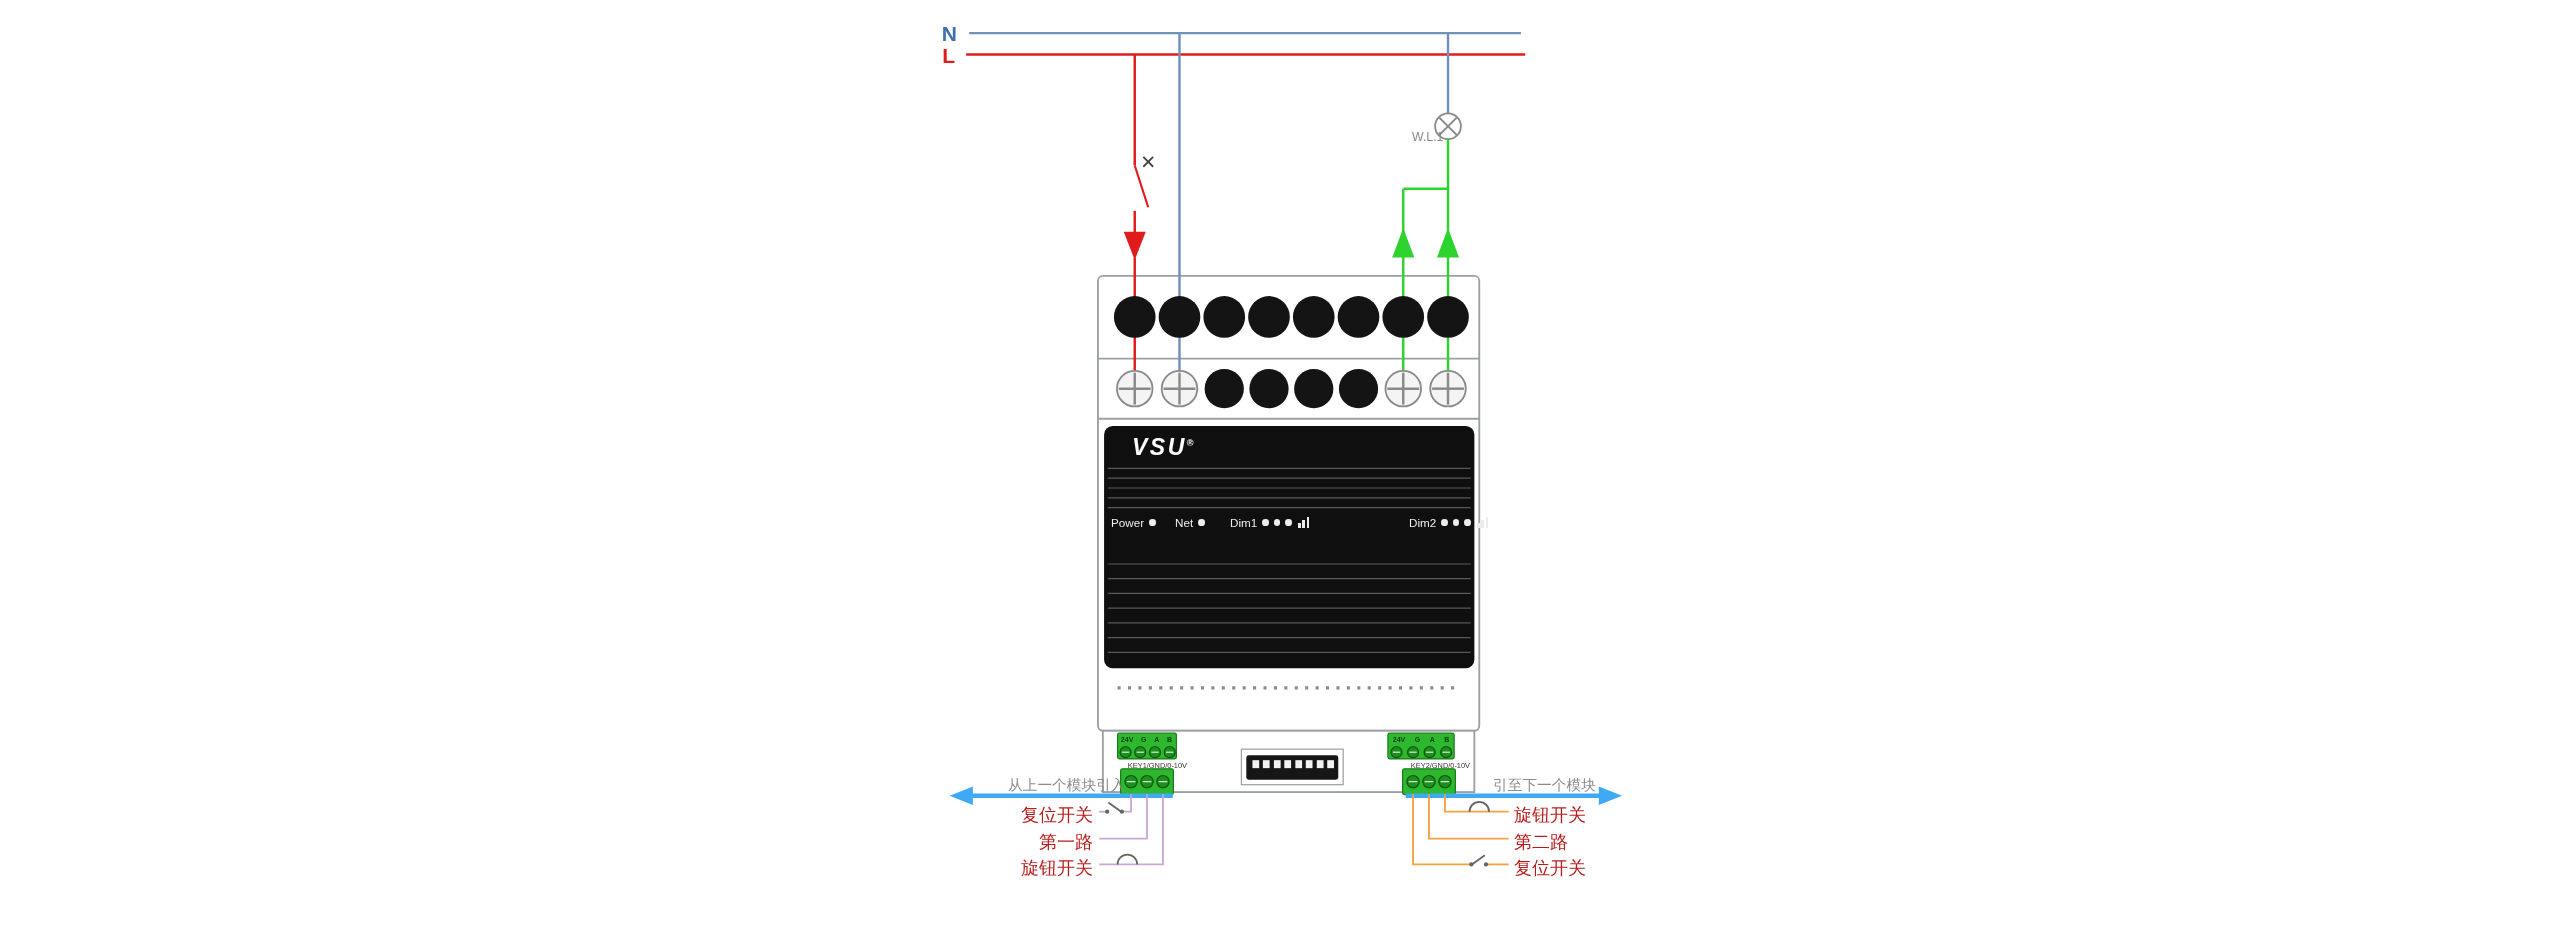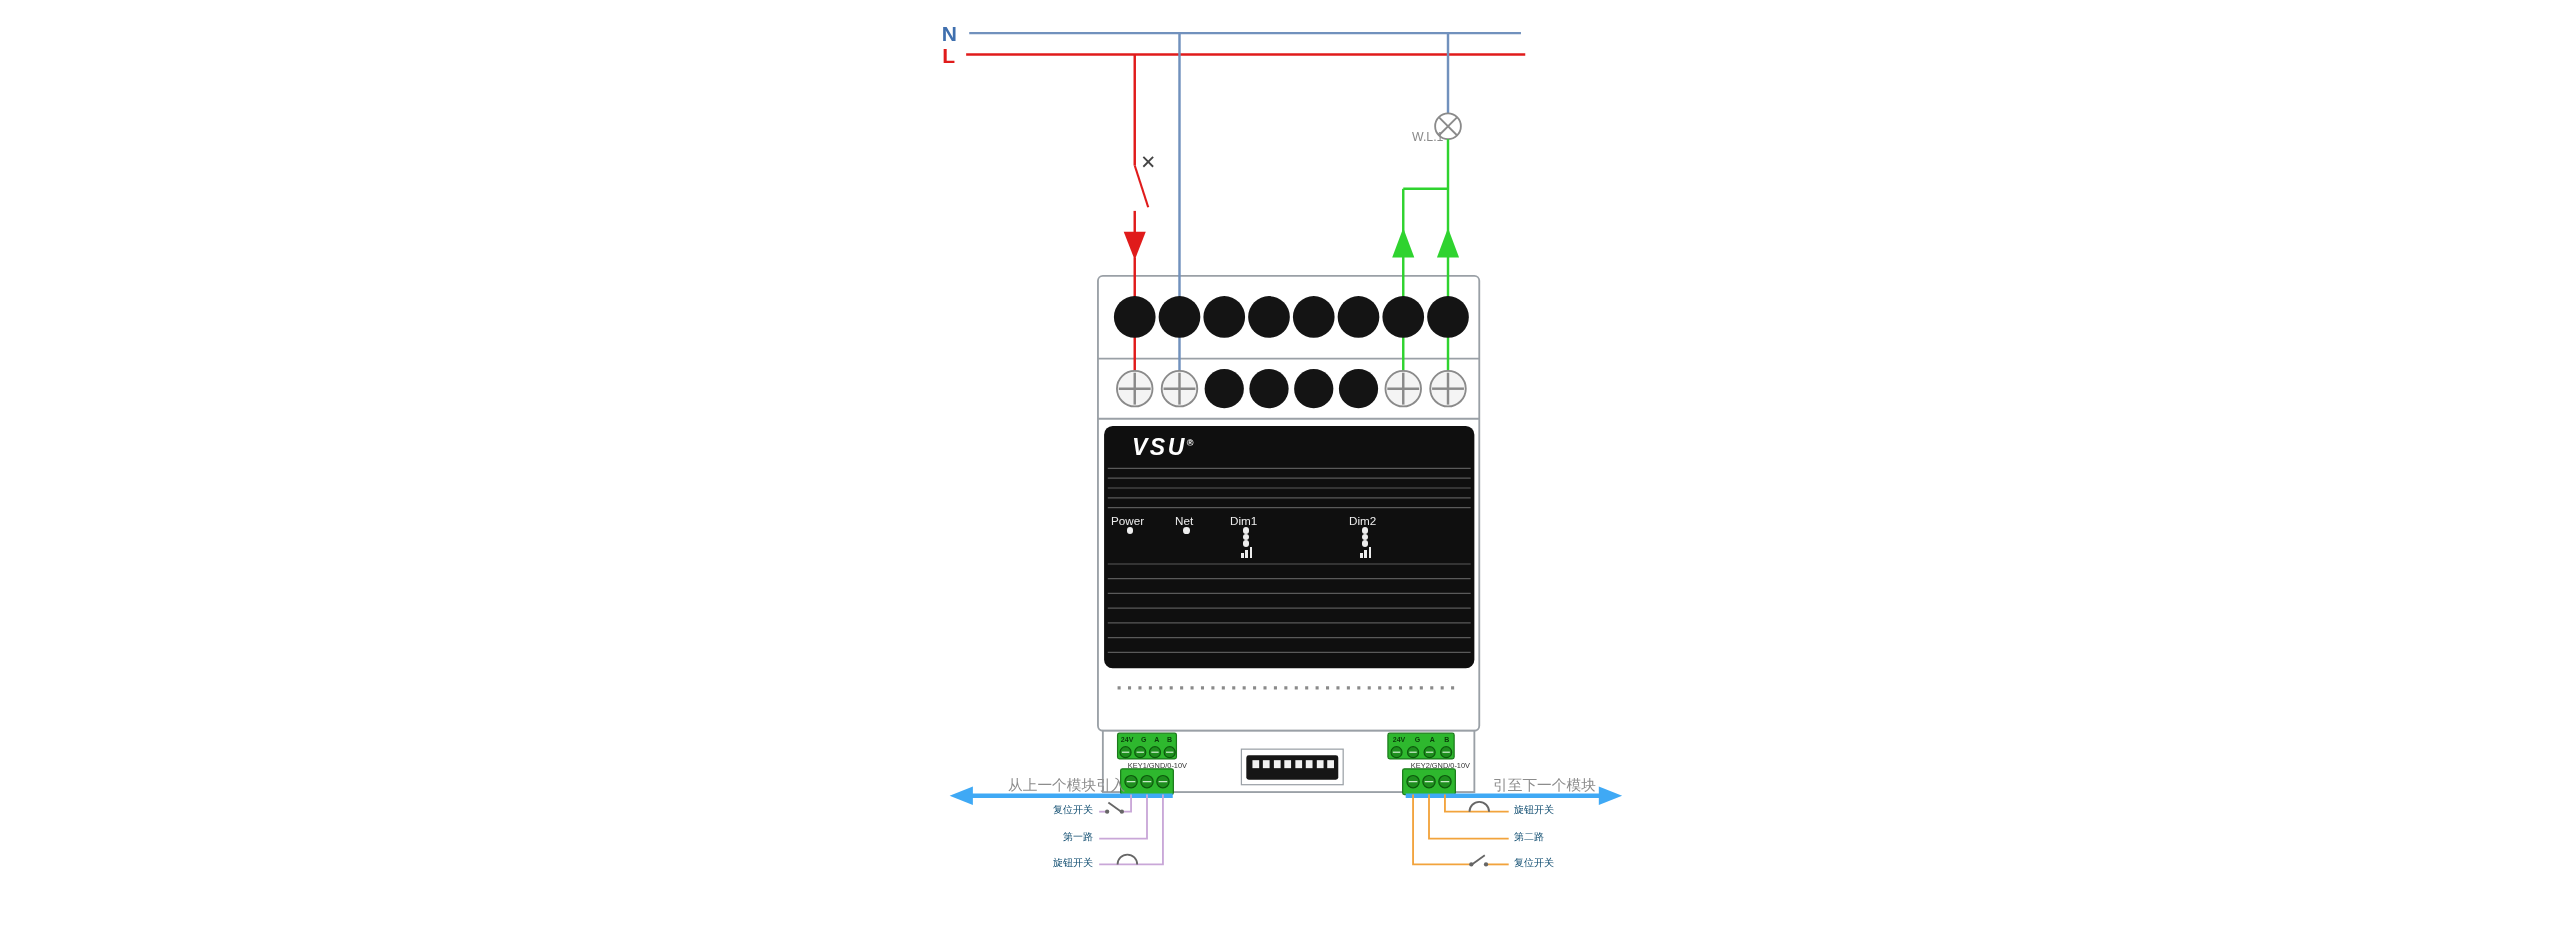--- a/index.html
+++ b/index.html
@@ -16,36 +16,36 @@
   .l-color { color:#e01b1b; }
   .lamp-label { font-size:12.3px; color:#8a8a8a;margin-top:40px; }
   .brand {
     color:#ffffff; font-size:23px; font-weight:800; font-style:italic;
     letter-spacing:2.5px;
     text-align:center;
   }
   .brand sup { font-size:9.2px; font-style:normal; letter-spacing:0; }
   .led-group {
     display:flex; align-items:center; height:17px;
-    color:#ededed; font-size:11.7px; white-space:nowrap;flex-direction:column;
+    color:#ededed; font-size:11.7px; white-space:nowrap;
   }
   .led-dot {
     width:6.7px; height:6.7px; border-radius:50%;
     background:#ededed; margin-left:4.9px; flex:none;
   }
   .sig-bars { display:flex; align-items:flex-end; gap:1.8px; margin-left:6.1px; }
   .sig-bars i { display:block; width:2.5px; background:#ededed; }
   .sig-bars i.b1 { height:4.9px; } .sig-bars i.b2 { height:8px; } .sig-bars i.b3 { height:11px; }
   .term-header {
     display:flex; justify-content:space-around; align-items:center;
     font-size:7px; font-weight:bold; color:#0a3d0a; height:11px;
   }
   .key-label { font-size:7.4px; color:#333333; text-align:right; }
   .bus-label { font-size:14.7px; color:#8c8c8c; white-space:nowrap; }
-  .circuit-label { font-size:10px; color:#0c4a6e; width:80px; white-space:nowrap; }
+  .circuit-label { font-size:18px; color:#b91c1c; width:80px; white-space:nowrap; }
   .circuit-label.right-side { text-align:left; }
   .circuit-label.left-side { text-align:right; }
 </style>
 </head>
 <body>
 
 <svg class="abs" style="left:0;top:0" width="2576" height="930" viewBox="0 0 4200 1517">
 
   <g>
     <line x1="1580" y1="54" x2="2480" y2="54" stroke="#7191bd" stroke-width="4"></line>
@@ -279,21 +279,21 @@
   <span>Dim1</span>
   <span class="led-dot"></span>
   <span class="led-dot"></span>
   <span class="led-dot"></span>
   <span class="sig-bars">
       <i class="b1"></i>
       <i class="b2"></i>
       <i class="b3"></i>
     </span>
 </div>
-<div class="abs led-group" style="left:1349px;top:514px">
+<div class="abs led-group" style="left:1409px;top:514px">
   <span>Dim2</span>
   <span class="led-dot"></span>
   <span class="led-dot"></span>
   <span class="led-dot"></span>
   <span class="sig-bars">
       <i class="b1"></i>
       <i class="b2"></i>
       <i class="b3"></i>
     </span>
 </div>

